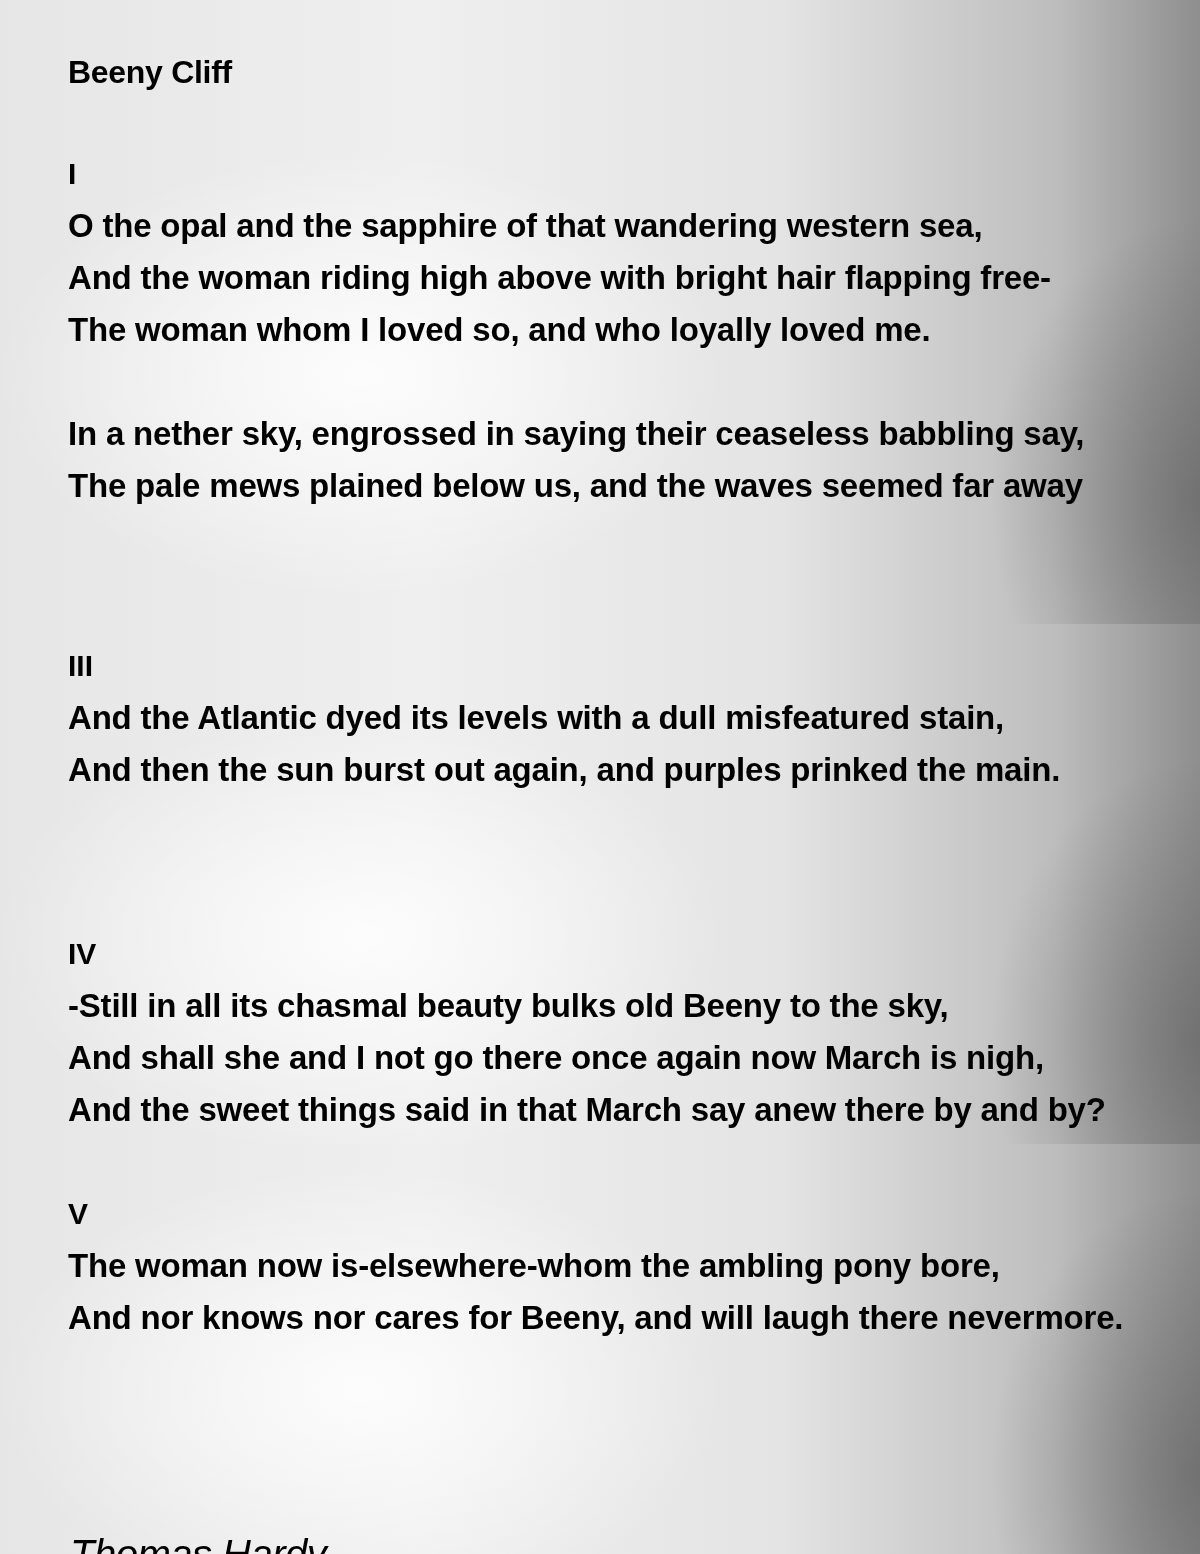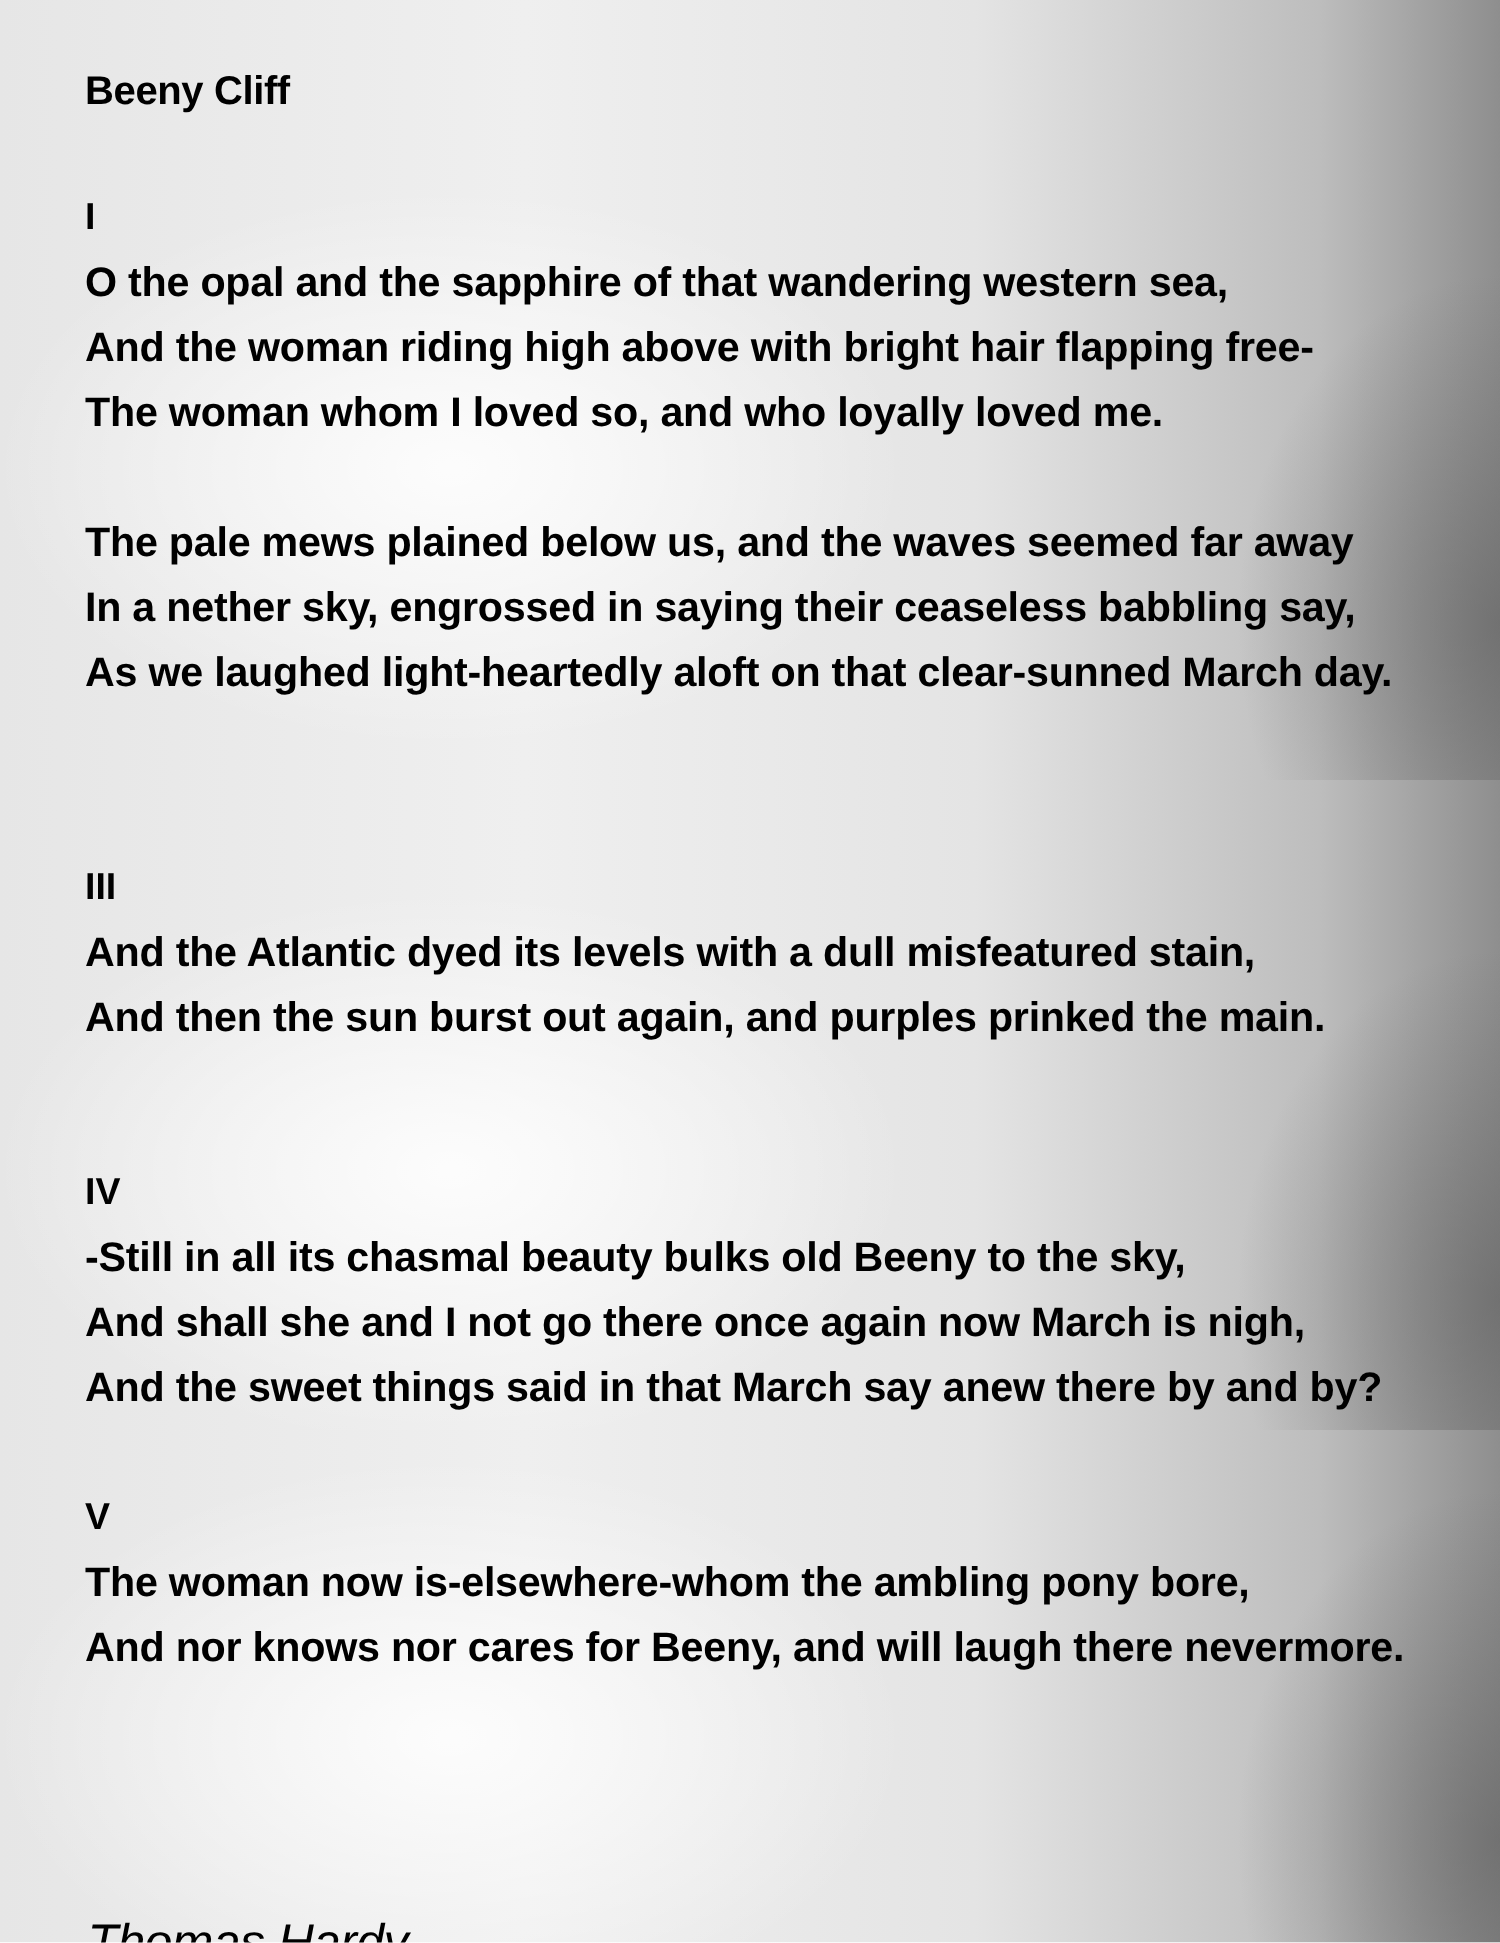--- a/index.html
+++ b/index.html
@@ -42,26 +42,25 @@
 <h1 class="title">Beeny Cliff</h1>
 
 <div class="stanza" style="top:148px;">
   <div class="numeral">I</div>
   <div class="line">O the opal and the sapphire of that wandering western sea,</div>
   <div class="line">And the woman riding high above with bright hair flapping free-</div>
   <div class="line">The woman whom I loved so, and who loyally loved me.</div>
 </div>
 
 <div class="stanza" style="top:408px;">
+  <div class="line">In a nether sky, engrossed in saying their ceaseless babbling say,</div>
   <div class="line">The pale mews plained below us, and the waves seemed far away</div>
-  <div class="line">In a nether sky, engrossed in saying their ceaseless babbling say,</div>
-  <div class="line">As we laughed light-heartedly aloft on that clear-sunned March day.</div>
 </div>
 
-<div class="stanza" style="top:684px;">
+<div class="stanza" style="top:640px;">
   <div class="numeral">III</div>
   <div class="line">And the Atlantic dyed its levels with a dull misfeatured stain,</div>
   <div class="line">And then the sun burst out again, and purples prinked the main.</div>
 </div>
 
 <div class="stanza" style="top:928px;">
   <div class="numeral">IV</div>
   <div class="line">-Still in all its chasmal beauty bulks old Beeny to the sky,</div>
   <div class="line">And shall she and I not go there once again now March is nigh,</div>
   <div class="line">And the sweet things said in that March say anew there by and by?</div>

